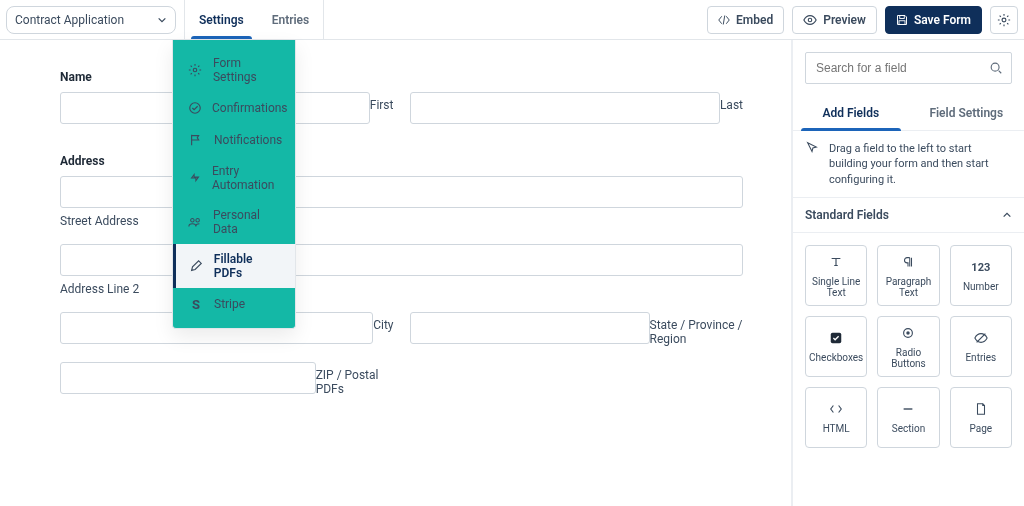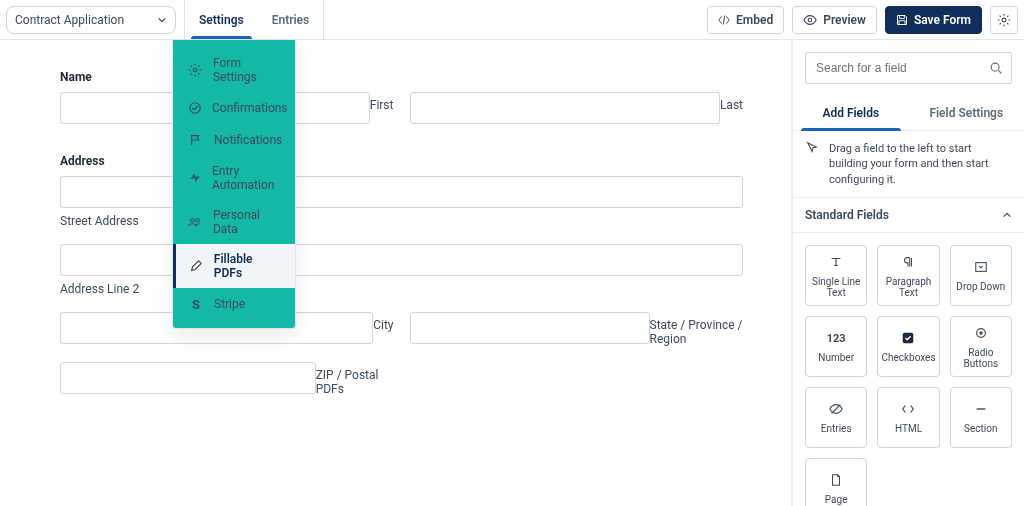--- a/index.html
+++ b/index.html
@@ -496,29 +496,20 @@
 
       <div class="field-tile">
         <span class="ico">
             <svg width="14" height="14" viewBox="0 0 16 16">
               <path d="M10 3H7a3 3 0 000 6h1v4M10 3v10M12 3v10" stroke="currentColor" stroke-width="1.2" fill="none"></path>
             </svg>
           </span>
         <span>Paragraph Text</span>
       </div>
 
-      <div class="field-tile">
-        <span class="ico">
-            <svg width="14" height="14" viewBox="0 0 16 16">
-              <rect x="2" y="3" width="12" height="10" fill="none" stroke="currentColor" stroke-width="1.2"></rect>
-              <path d="M6 7l2 2 2-2" fill="none" stroke="currentColor" stroke-width="1.2"></path>
-            </svg>
-          </span>
-        <span>Drop Down</span>
-      </div>
 
       <div class="field-tile">
         <span class="ico" style="font-weight:700; font-size:11px;">123</span>
         <span>Number</span>
       </div>
 
       <div class="field-tile">
         <span class="ico">
             <svg width="14" height="14" viewBox="0 0 16 16">
               <rect x="2" y="2" width="12" height="12" rx="2" fill="#1f2a37"></rect>

